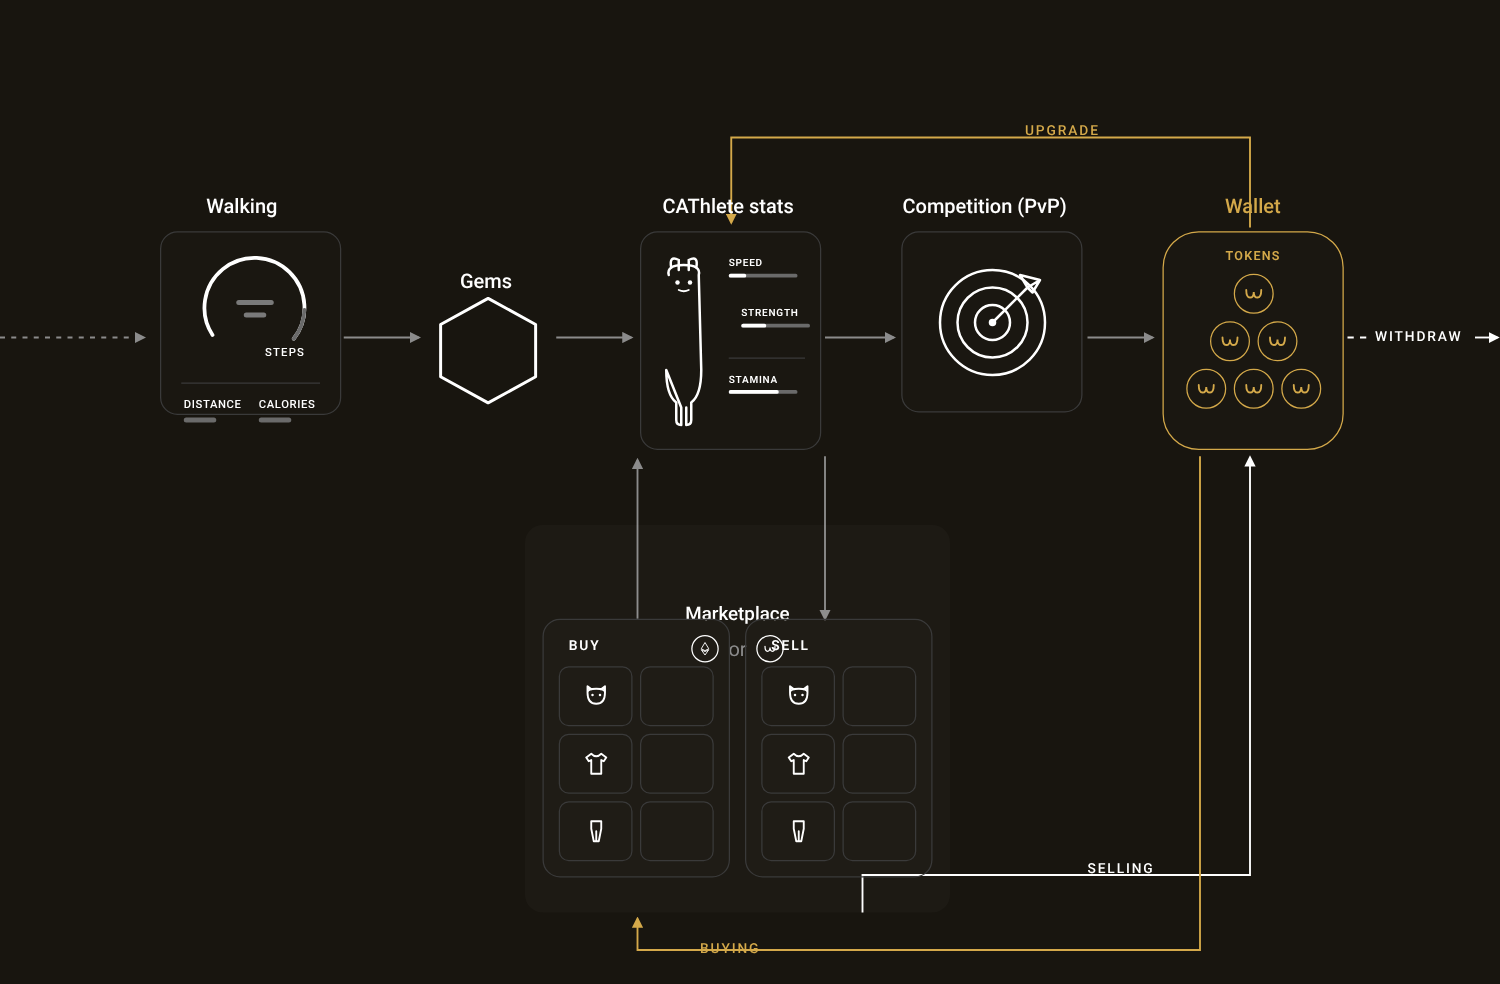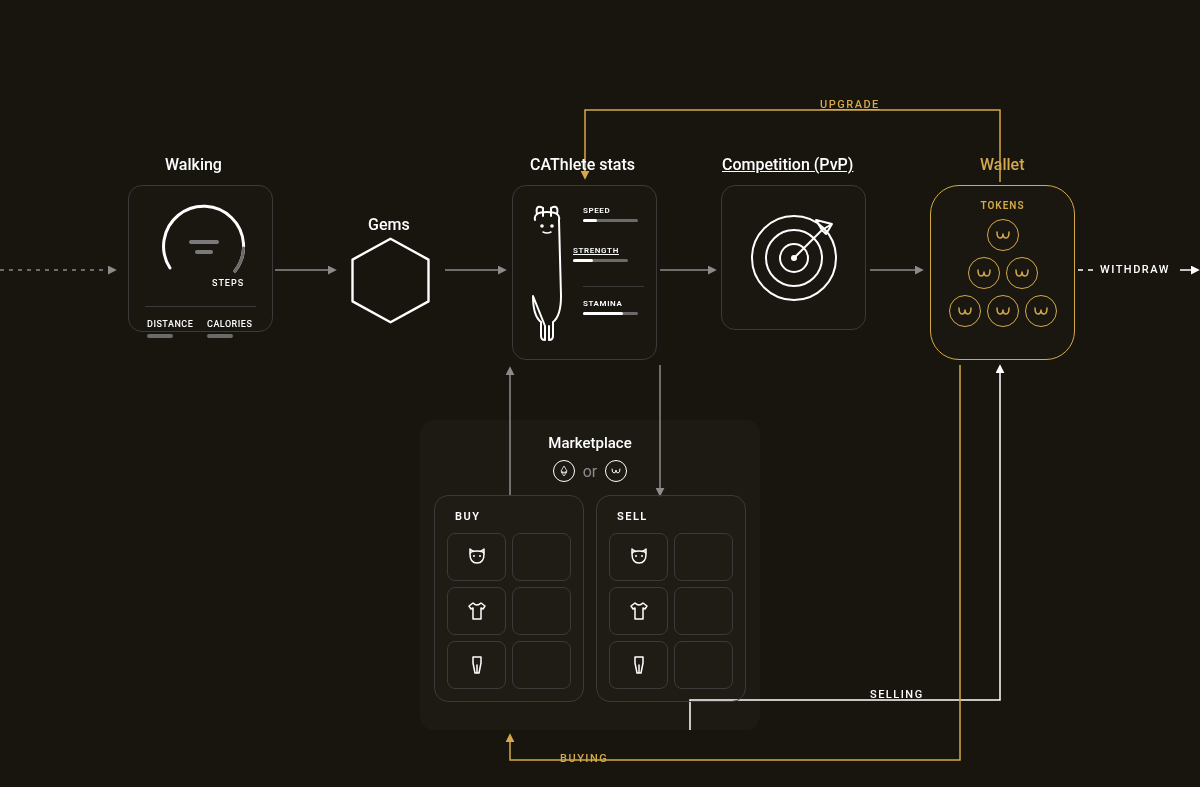--- a/index.html
+++ b/index.html
@@ -54,21 +54,21 @@
 
   
   #wallet-card{left:930px;top:185px;width:145px;height:175px;border-color:var(--gold);border-radius:29px;}
   #wallet-card .tok-lbl{text-align:center;font-size:10px;letter-spacing:1px;color:var(--gold);margin-top:14px;font-weight:600;}
   .coin-row{display:flex;justify-content:center;gap:6px;margin-top:6px;}
   .coin{width:32px;height:32px;border:1.5px solid var(--gold);border-radius:50%;display:flex;align-items:center;justify-content:center;}
   .coin svg{width:18px;height:18px;}
 
   
   #market-panel{position:absolute;left:420px;top:420px;width:340px;height:310px;background:rgba(255,255,255,0.025);border-radius:var(--radius);padding:14px;}
-  #market-panel .mp-head{text-align:center;font-size:15px;font-weight:500;}
+  #market-panel .mp-head{text-align:center;font-size:15px;font-weight:500;margin-top:48px;}
   #market-panel .mp-sub{display:flex;align-items:center;justify-content:center;gap:8px;margin-top:8px;}
   #market-panel .mini-coin{width:22px;height:22px;border:1.4px solid var(--fg);border-radius:50%;display:flex;align-items:center;justify-content:center;}
   #market-panel .or{font-size:16px;color:var(--muted);}
   .mp-col{position:absolute;top:75px;width:150px;border:1px solid var(--card-border);border-radius:var(--radius);padding:14px 12px 12px;}
   .mp-buy{left:14px;}
   .mp-sell{left:176px;}
   .mp-col .col-lbl{font-size:11px;letter-spacing:1.5px;font-weight:600;margin-left:8px;}
   .grid{display:grid;grid-template-columns:repeat(2,1fr);gap:6px;margin-top:10px;}
   .cell{height:48px;border:1px solid var(--card-border);border-radius:8px;display:flex;align-items:center;justify-content:center;}
 
@@ -118,21 +118,21 @@
   <path d="M690 730 L690 700 L1000 700 L1000 366" fill="none" stroke="#ffffff" stroke-width="1.5" marker-end="url(#arr-w)"></path>
 
   <path d="M650 732 L650 700" fill="none" stroke="none"></path>
 
   <path d="M960 365 L960 760 L510 760 L510 735" fill="none" stroke="#d4a94a" stroke-width="1.5" marker-end="url(#arr-g)"></path>
 </svg>
 
 <div class="title lbl" style="left:165px;top:155px;">Walking</div>
 <div class="title lbl" style="left:368px;top:215px;">Gems</div>
 <div class="title lbl" style="left:530px;top:155px;">CAThlete stats</div>
-<div class="title lbl" style="left:722px;top:155px;text-decoration:underline;">Competition (PvP)</div>
+<div class="title lbl" style="left:722px;top:155px;">Competition (PvP)</div>
 <div class="title lbl lbl-gold" style="left:980px;top:155px;">Wallet</div>
 
 <div id="walking-card" class="card">
   <svg width="110" height="90" viewBox="0 0 110 90">
     <path d="M25 72 A40 40 0 1 1 90 75" fill="none" stroke="#ffffff" stroke-width="3" stroke-linecap="round"></path>
     <path d="M25 72 A40 40 0 1 1 90 75" fill="none" stroke="#6a6a6a" stroke-width="3" stroke-linecap="round" stroke-dasharray="40 300" stroke-dashoffset="-150"></path>
     <line x1="46" y1="46" x2="72" y2="46" stroke="#7a7a7a" stroke-width="4" stroke-linecap="round"></line>
     <line x1="52" y1="56" x2="66" y2="56" stroke="#7a7a7a" stroke-width="4" stroke-linecap="round"></line>
   </svg>
   <div class="steps-lbl small">STEPS</div>
@@ -158,21 +158,21 @@
     <circle cx="29" cy="28" r="1.8" fill="#ffffff"></circle>
     <path d="M20 34 Q24 36 28 34" fill="none" stroke="#ffffff" stroke-width="1.5" stroke-linecap="round"></path>
   </svg>
 
   <div style="position:absolute;left:70px;top:20px;right:12px;">
     <div class="stat-label">SPEED</div>
     <div style="height:3px;width:55px;background:#6a6a6a;border-radius:2px;margin-top:4px;position:relative;">
       <div style="position:absolute;left:0;top:0;height:3px;width:14px;background:#fff;border-radius:2px;"></div>
     </div>
   </div>
-  <div style="position:absolute;left:60px;top:60px;right:12px;text-decoration:underline;">
+  <div style="position:absolute;left:80px;top:60px;right:12px;">
     <div class="stat-label">STRENGTH</div>
     <div style="height:3px;width:55px;background:#6a6a6a;border-radius:2px;margin-top:4px;position:relative;">
       <div style="position:absolute;left:0;top:0;height:3px;width:20px;background:#fff;border-radius:2px;"></div>
     </div>
   </div>
   <div style="position:absolute;left:70px;top:100px;right:12px;border-top:1px solid var(--card-border);padding-top:12px;">
     <div class="stat-label">STAMINA</div>
     <div style="height:3px;width:55px;background:#6a6a6a;border-radius:2px;margin-top:4px;position:relative;">
       <div style="position:absolute;left:0;top:0;height:3px;width:40px;background:#fff;border-radius:2px;"></div>
     </div>
@@ -294,15 +294,15 @@
       <div class="cell">
         <svg width="24" height="24" viewBox="0 0 24 24">
             <path d="M8 4 L16 4 L16 10 L14 20 L12 20 L12 12 L12 20 L10 20 L8 10 Z" fill="none" stroke="#ffffff" stroke-width="1.5" stroke-linejoin="round"></path>
           </svg>
       </div>
       <div class="cell"></div>
     </div>
   </div>
 </div>
 
-<div class="flow-label" style="left:820px;top:98px;color:var(--gold);text-decoration:underline;">UPGRADE</div>
+<div class="flow-label" style="left:820px;top:98px;color:var(--gold);">UPGRADE</div>
 <div class="flow-label" style="left:870px;top:688px;color:#ffffff;">SELLING</div>
 <div class="flow-label" style="left:560px;top:752px;color:var(--gold);">BUYING</div>
 
 </body></html>

